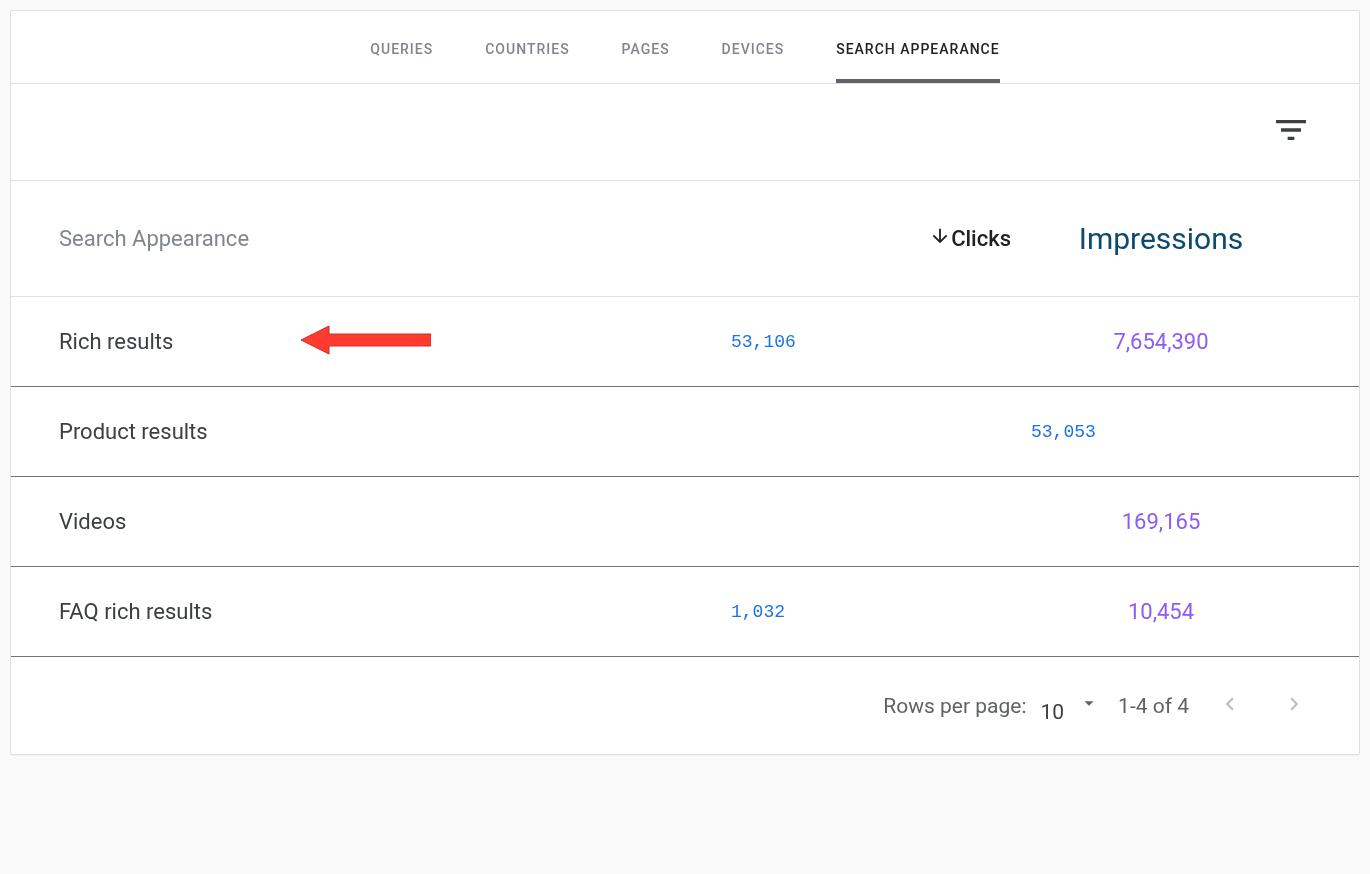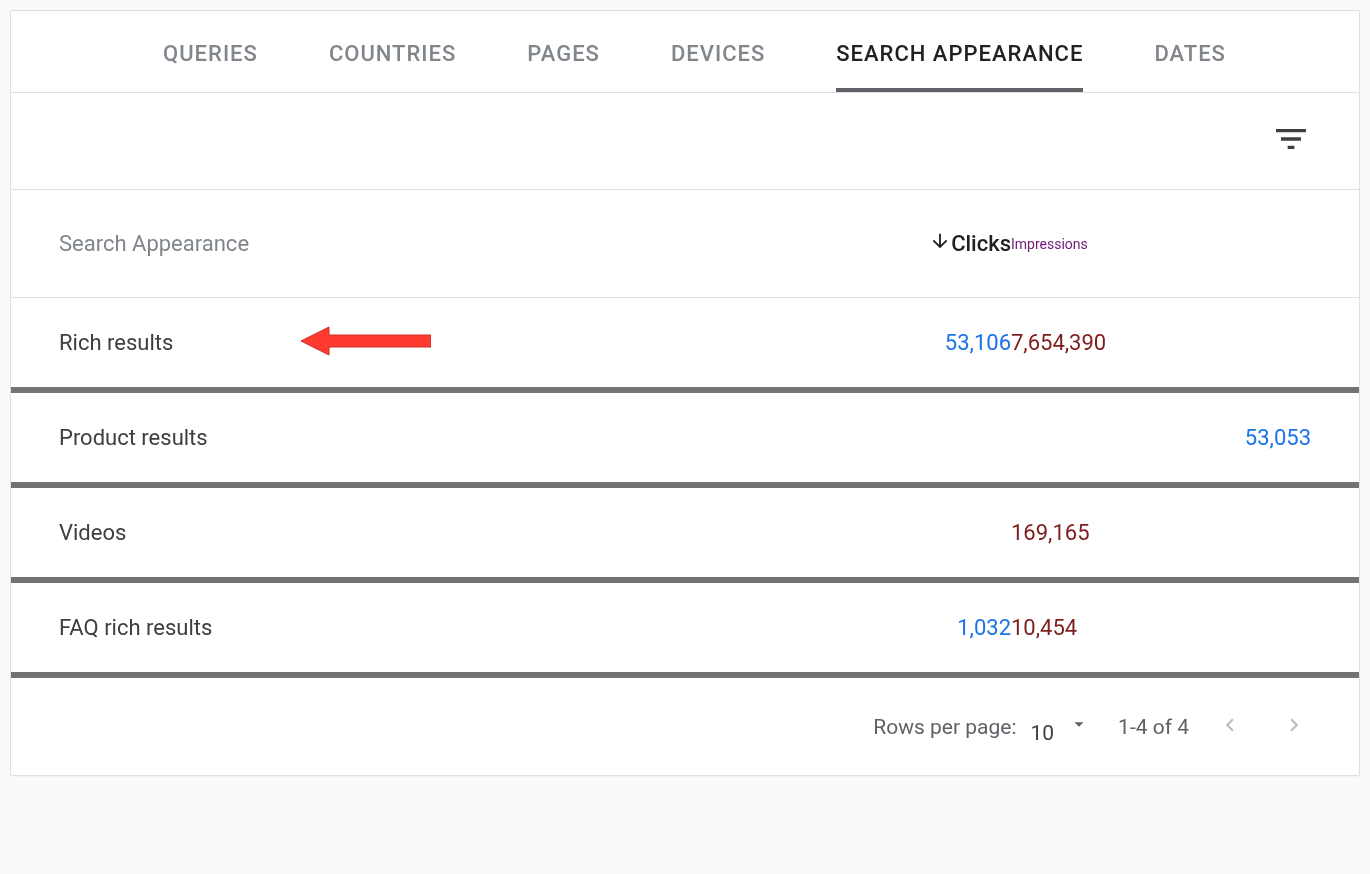--- a/index.html
+++ b/index.html
@@ -22,28 +22,27 @@
     }
     .tabs {
       display: flex;
       justify-content: center;
       gap: 52px;
       padding: 0 40px;
       border-bottom: 1px solid #e0e0e0;
     }
     .tab {
       padding: 30px 0 26px 0;
-      font-size: 22px;
+      font-size: 14px;
       font-weight: 500;
       letter-spacing: 1px;
       color: #80868b;
       cursor: pointer;
       position: relative;
       text-transform: uppercase;
-      margin-left: 19px;
     }
     .tab.active {
       color: #202124;
     }
     .tab.active::after {
       content: '';
       position: absolute;
       bottom: 0;
       left: 0;
       right: 0;
@@ -77,52 +76,53 @@
       text-align: right;
       font-size: 22px;
       color: #202124;
       font-weight: 500;
       display: flex;
       align-items: center;
       justify-content: flex-end;
     }
     .col-impressions {
       width: 300px;
-      text-align: left;
-      font-size: 14px;
-      color: #701a75;
+      text-align: center;
+      font-size: 30px;
+      color: #0c4a6e;
     }
     .sort-arrow svg {
       width: 22px;
       height: 22px;
       fill: #202124;
     }
     .table-row {
       display: flex;
       align-items: center;
       padding: 32px 48px;
-      border-bottom: 6px solid #737373;
+      border-bottom: 1px solid #737373;
       position: relative;
     }
     .row-name {
       flex: 1;
       font-size: 22px;
       color: #3c4043;
     }
     .row-clicks {
       width: 280px;
-      text-align: right;
-      font-size: 22px;
+      text-align: left;
+      font-size: 18px;
       color: #1a73e8;
+      font-family: Liberation Mono, monospace;
     }
     .row-impressions {
       width: 300px;
-      text-align: left;
-      font-size: 22px;
-      color: #7f1d1d;
+      text-align: center;
+      font-size: 22px;
+      color: #8b5cf6;
     }
     .arrow-annotation {
       position: absolute;
       left: 290px;
       top: 50%;
       transform: translateY(-50%);
       pointer-events: none;
     }
     .arrow-annotation svg {
       width: 130px;
@@ -146,21 +146,21 @@
       color: #3c4043;
       margin-top: 13px;
     }
     .dropdown-icon svg {
       width: 22px;
       height: 22px;
       fill: #5f6368;
     }
     .page-range {
       color: #5f6368;
-      margin-left: 14px;
+      margin-left: 4px;
     }
     .pager {
       display: flex;
       gap: 30px;
       margin-left: 10px;
     }
     .pager-btn svg {
       width: 26px;
       height: 26px;
       fill: #bdbdbd;
@@ -176,21 +176,20 @@
 <body>
 
 <div class="card">
 
   <div class="tabs">
     <div class="tab">QUERIES</div>
     <div class="tab">COUNTRIES</div>
     <div class="tab">PAGES</div>
     <div class="tab">DEVICES</div>
     <div class="tab active">SEARCH APPEARANCE</div>
-    <div class="tab">DATES</div>
   </div>
 
   <div class="filter-bar">
     <span class="filter-icon">
       <svg viewBox="0 0 24 24">
           <path d="M10 18h4v-2h-4v2zM3 6v2h18V6H3zm3 7h12v-2H6v2z"></path>
         </svg>
     </span>
   </div>
 

